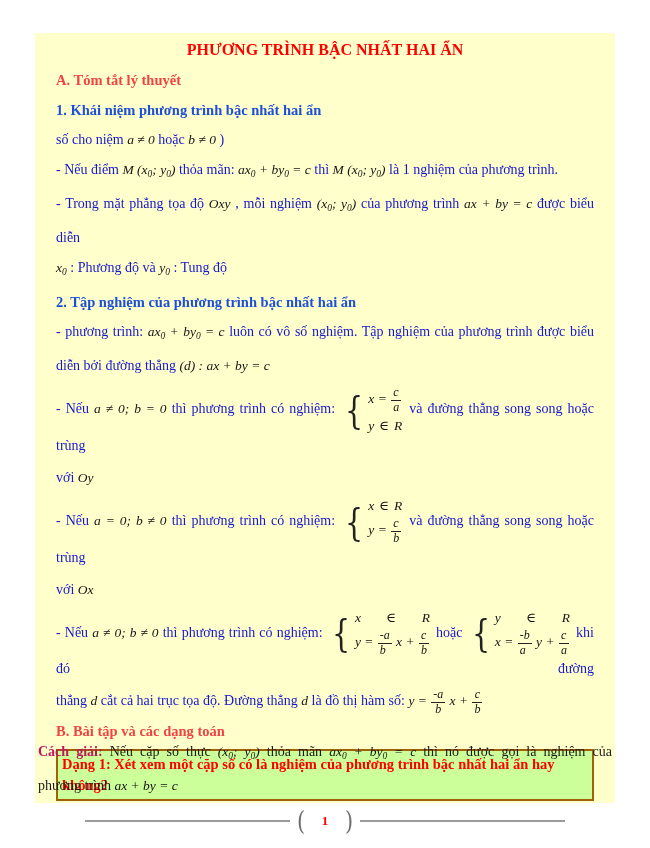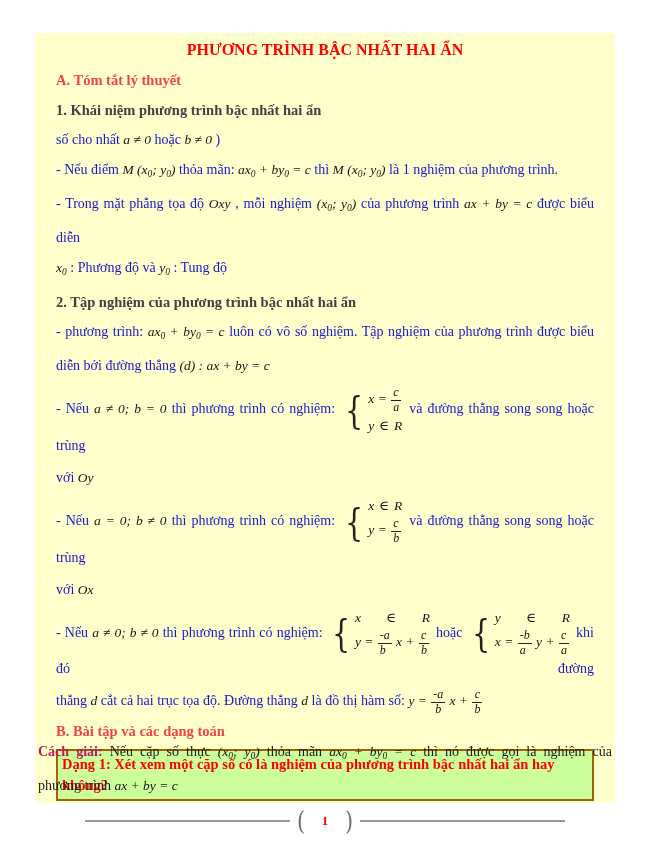--- a/index.html
+++ b/index.html
@@ -18,21 +18,21 @@
   .line{
     font-size:14px;line-height:30px;color:#1717cc;
     white-space:normal;
   }
   .just{text-align:justify;text-align-last:justify;}
   .title{
     text-align:center;text-align-last:center;font-weight:bold;color:#fe0000;
     font-size:16px;line-height:30px;
   }
   .h-blue{font-weight:bold;color:#ef4444;font-size:14.5px;}
-  .h-red{font-weight:bold;color:#404040;font-size:14.5px;}
+  .h-red{font-weight:bold;color:#1d4ed8;font-size:14.5px;}
   .tall{line-height:24px;padding:5px 0;}
   .math{font-style:italic;color:#141414;font-size:13.5px;text-align:right;}
   .msub{font-style:italic;color:#141414;font-size:9.5px;vertical-align:-3px;}
   .frac{
     display:inline-block;vertical-align:middle;text-align:center;
     font-style:italic;color:#141414;font-size:12px;line-height:1.15;margin:0 1px;
   }
   .fn{display:block;border-bottom:1px solid #222;padding:0 2px;}
   .fd{display:block;padding:0 2px;}
   .cases{display:inline-flex;align-items:center;vertical-align:middle;margin:0 2px;}
@@ -61,21 +61,21 @@
   .fnum{color:#fe0000;font-size:13px;padding:0 10px;font-weight:bold;}
 </style>
 </head>
 <body>
 
 <div class="sheet">
   <div class="yellow-zone" id="yellow-zone">
       <div class="line title"><span class="vn">PHƯƠNG TRÌNH BẬC NHẤT HAI ẨN</span></div>
       <div class="line h-blue"><span class="vn">A. Tóm tắt lý thuyết</span></div>
       <div class="line h-red"><span class="vn">1. Khái niệm phương trình bậc nhất hai ẩn</span></div>
-      <div class="line body"><span class="vn">số cho nhất </span><span class="math">a ≠ 0</span><span class="vn"> hoặc </span><span class="math">b ≠ 0</span><span class="vn"> )</span></div>
+      <div class="line body"><span class="vn">số cho niệm </span><span class="math">a ≠ 0</span><span class="vn"> hoặc </span><span class="math">b ≠ 0</span><span class="vn"> )</span></div>
       <div class="line body"><span class="vn">- Nếu điểm </span><span class="math">M (x</span><span class="msub">0</span><span class="math">; y</span><span class="msub">0</span><span class="math">)</span><span class="vn"> thỏa mãn: </span><span class="math">ax</span><span class="msub">0</span><span class="math"> + by</span><span class="msub">0</span><span class="math"> = c</span><span class="vn"> thì </span><span class="math">M (x</span><span class="msub">0</span><span class="math">; y</span><span class="msub">0</span><span class="math">)</span><span class="vn"> là 1 nghiệm của phương trình.</span></div>
       <div class="line body just"><span class="vn">- Trong mặt phẳng tọa độ </span><span class="math">Oxy</span><span class="vn"> , mỗi nghiệm </span><span class="math">(x</span><span class="msub">0</span><span class="math">; y</span><span class="msub">0</span><span class="math">)</span><span class="vn"> của phương trình </span><span class="math">ax + by = c</span><span class="vn"> được biểu diễn</span></div>
       <div class="line body"><span class="math">x</span><span class="msub">0</span><span class="vn"> : Phương  độ  và  </span><span class="math">y</span><span class="msub">0</span><span class="vn"> : Tung độ</span></div>
       <div class="line h-red"><span class="vn">2. Tập nghiệm của phương trình bậc nhất hai ẩn</span></div>
       <div class="line body just"><span class="vn">- phương trình: </span><span class="math">ax</span><span class="msub">0</span><span class="math"> + by</span><span class="msub">0</span><span class="math"> = c</span><span class="vn"> luôn có vô số nghiệm. Tập nghiệm của phương trình được biểu</span></div>
       <div class="line body"><span class="vn">diễn bởi đường thẳng </span><span class="math">(d) : ax + by = c</span></div>
       <div class="line body tall just"><span class="vn">- Nếu </span><span class="math">a ≠ 0; b = 0</span><span class="vn"> thì phương trình có nghiệm: </span><span class="cases">
           <span class="cbrace">{</span>
           <span class="crows">
             <span class="crow"><span class="math">x = </span><span class="frac"><span class="fn">c</span><span class="fd">a</span></span></span>

